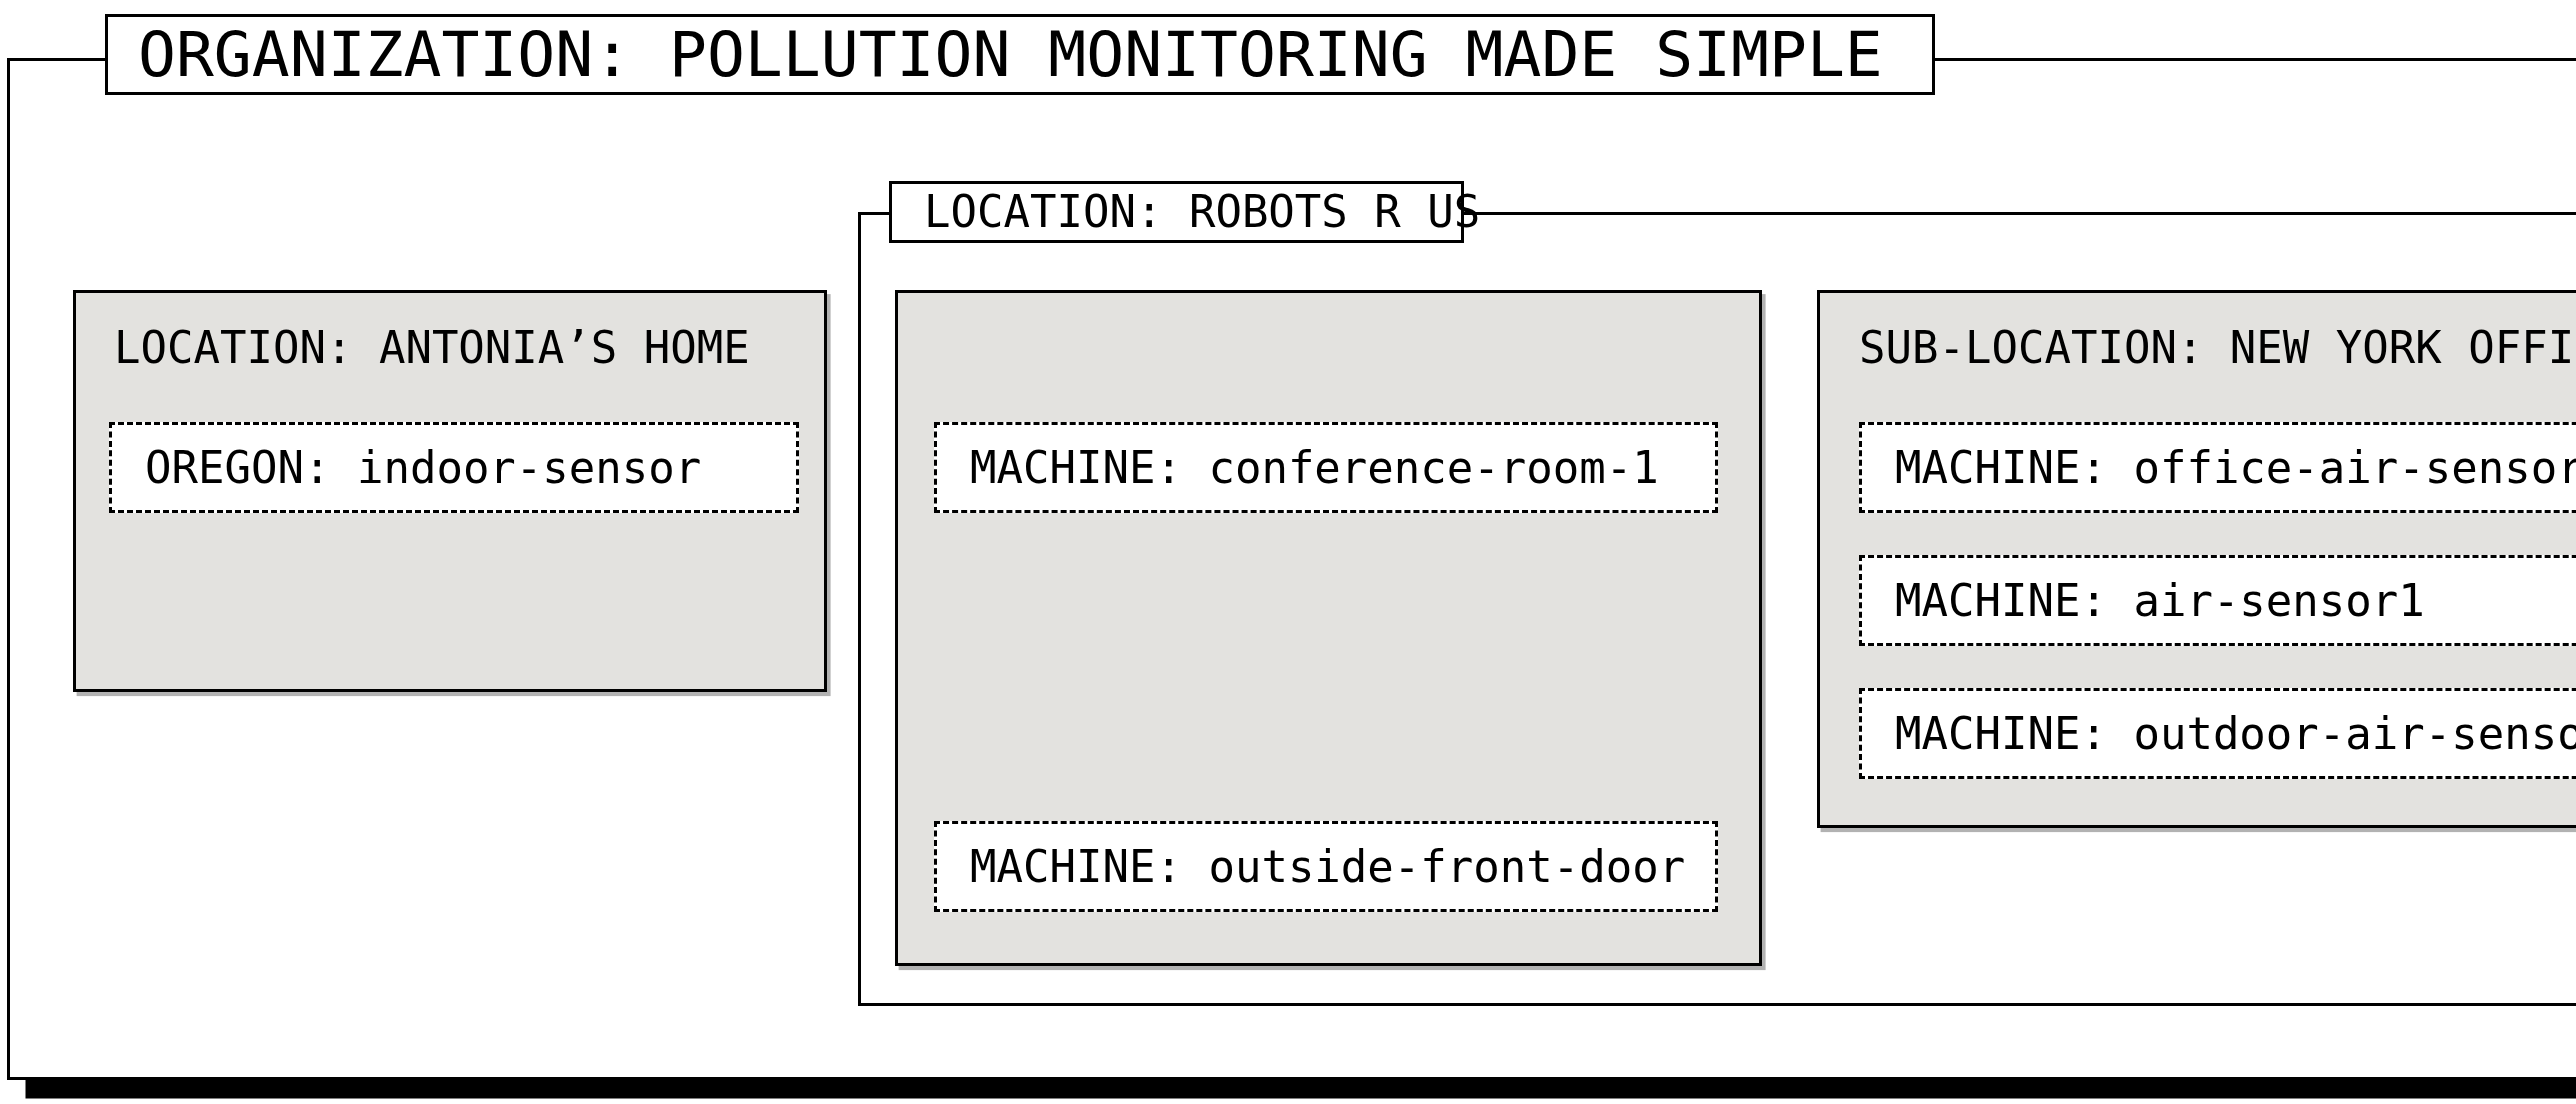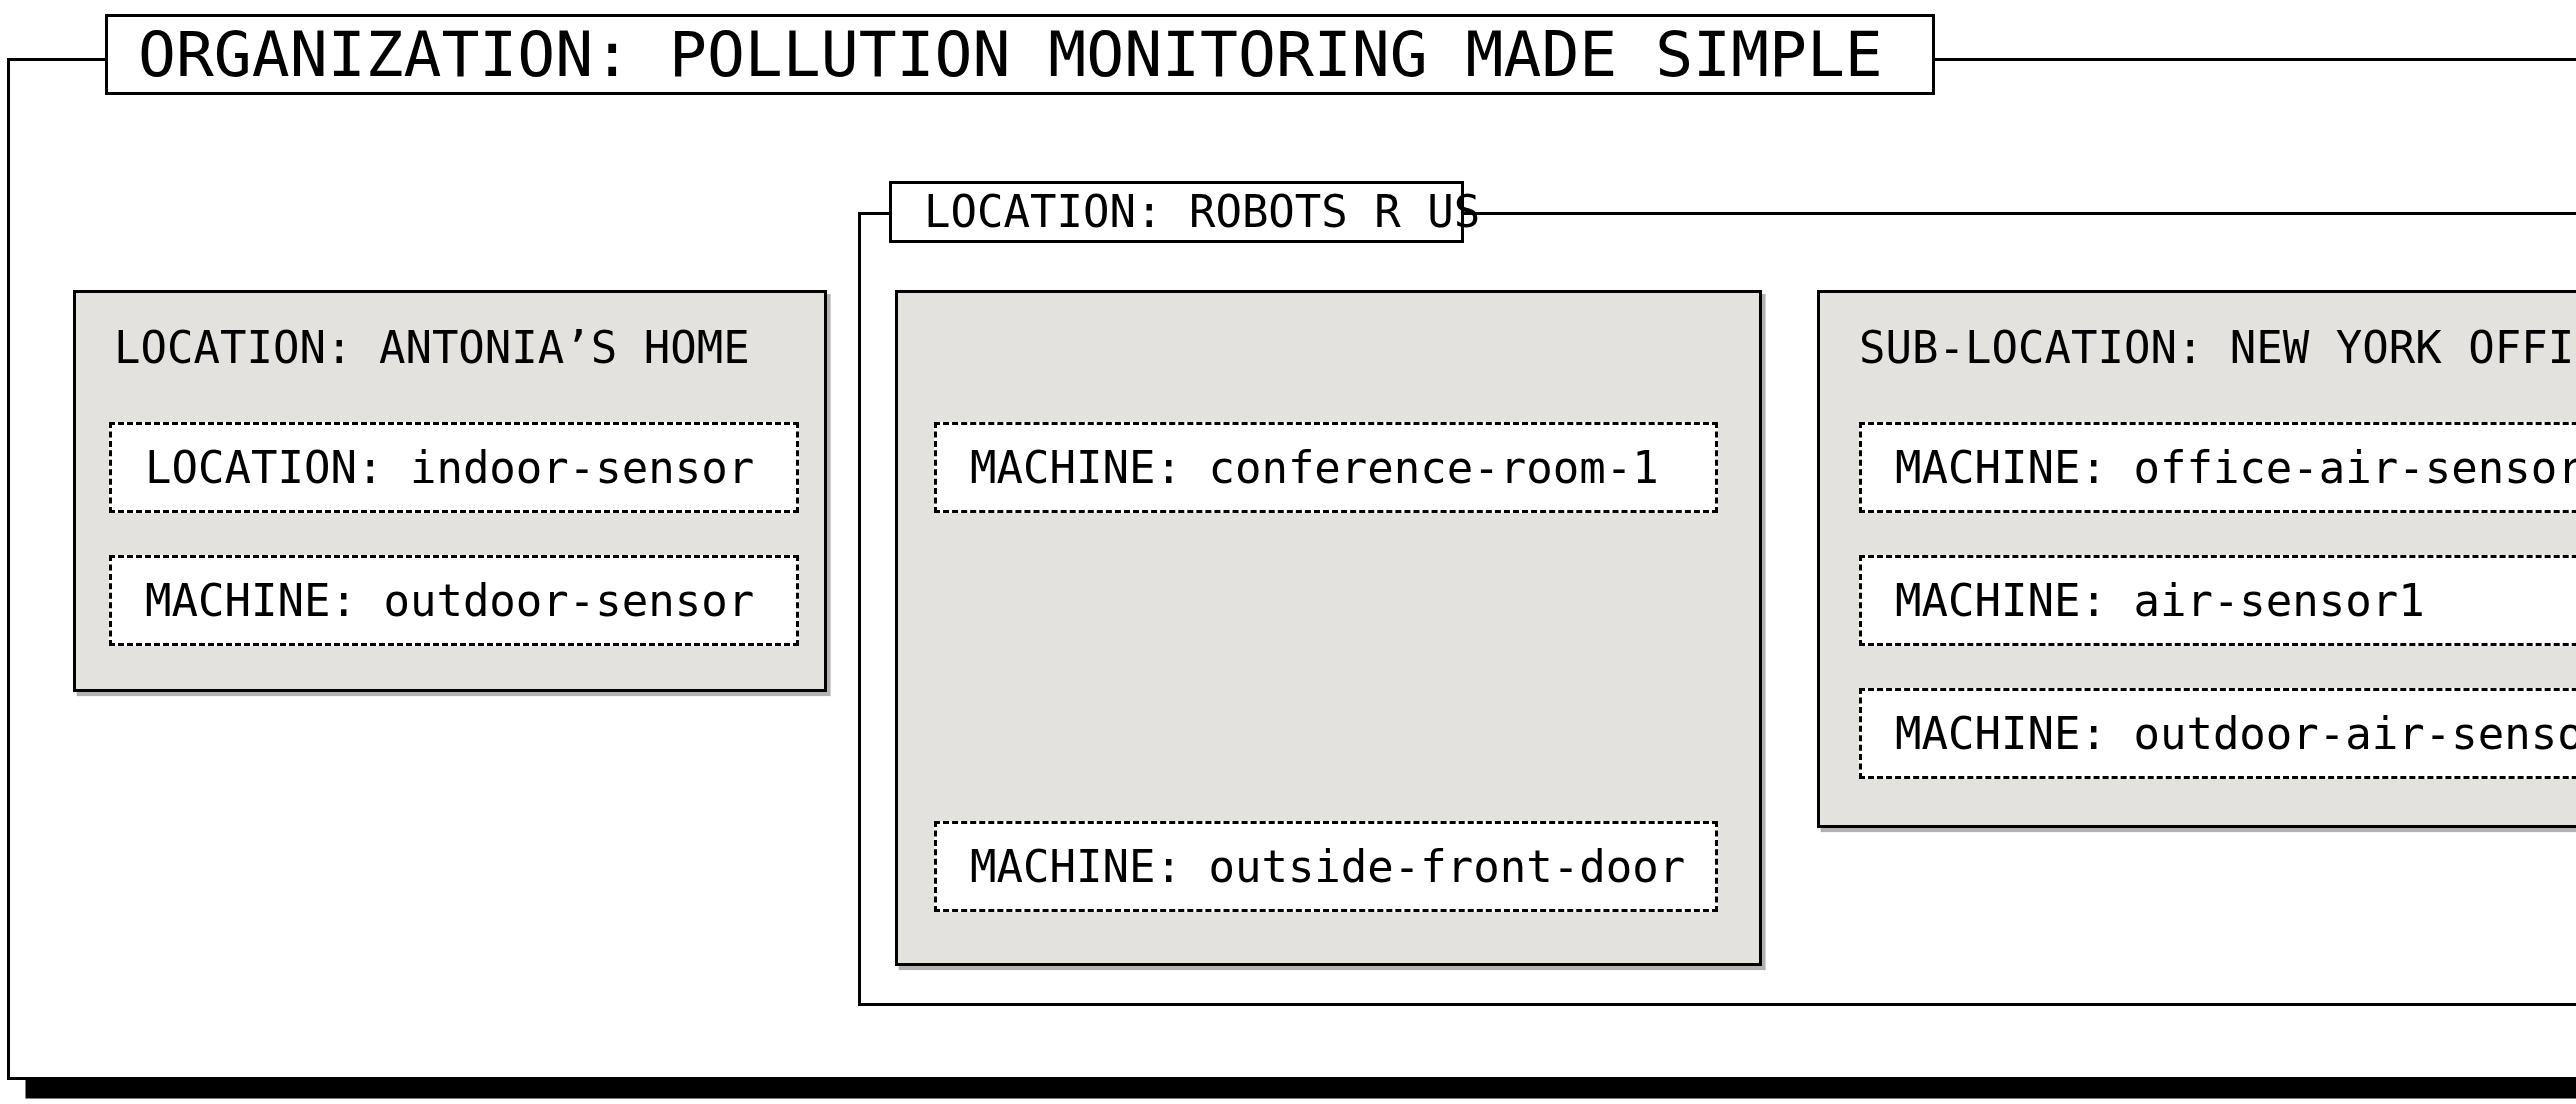--- a/index.html
+++ b/index.html
@@ -119,22 +119,21 @@
 <div class="canvas">
 
   <div class="box org-box"></div>
 
   <div class="box org-title">
     <span>ORGANIZATION: POLLUTION MONITORING MADE SIMPLE</span>
   </div>
 
   <div class="box gray-box home-box">
     <div class="panel-label">LOCATION: ANTONIA’S HOME</div>
-    <div class="machine row-1">LOCATION: indoor-sensor</div>
-    <div class="machine row-2">MACHINE: outdoor-sensor</div>
+    <div class="machine row-1">OREGON: indoor-sensor</div>
   </div>
 
   <div class="box robots-box"></div>
   <div class="box robots-label">
     <span>LOCATION: ROBOTS R US</span>
   </div>
 
   <div class="box gray-box oregon-box">
     <div class="machine row-1">MACHINE: conference-room-1</div>
     <div class="machine row-4">MACHINE: outside-front-door</div>

